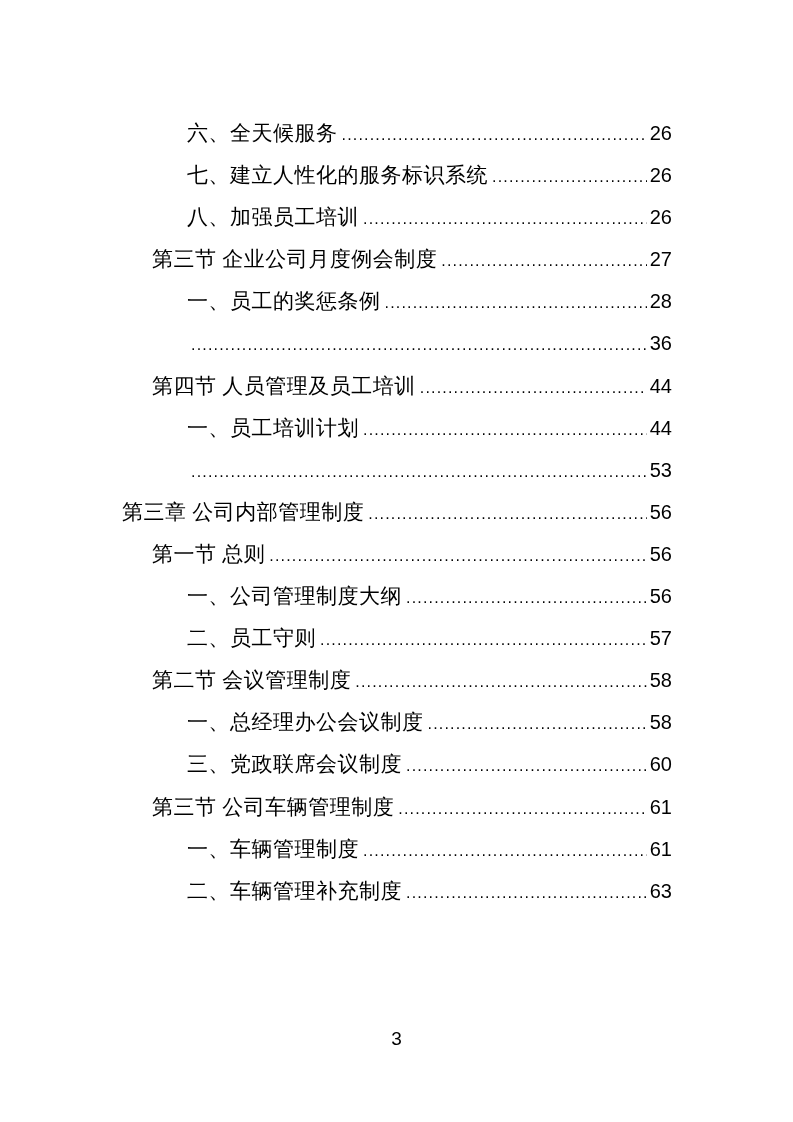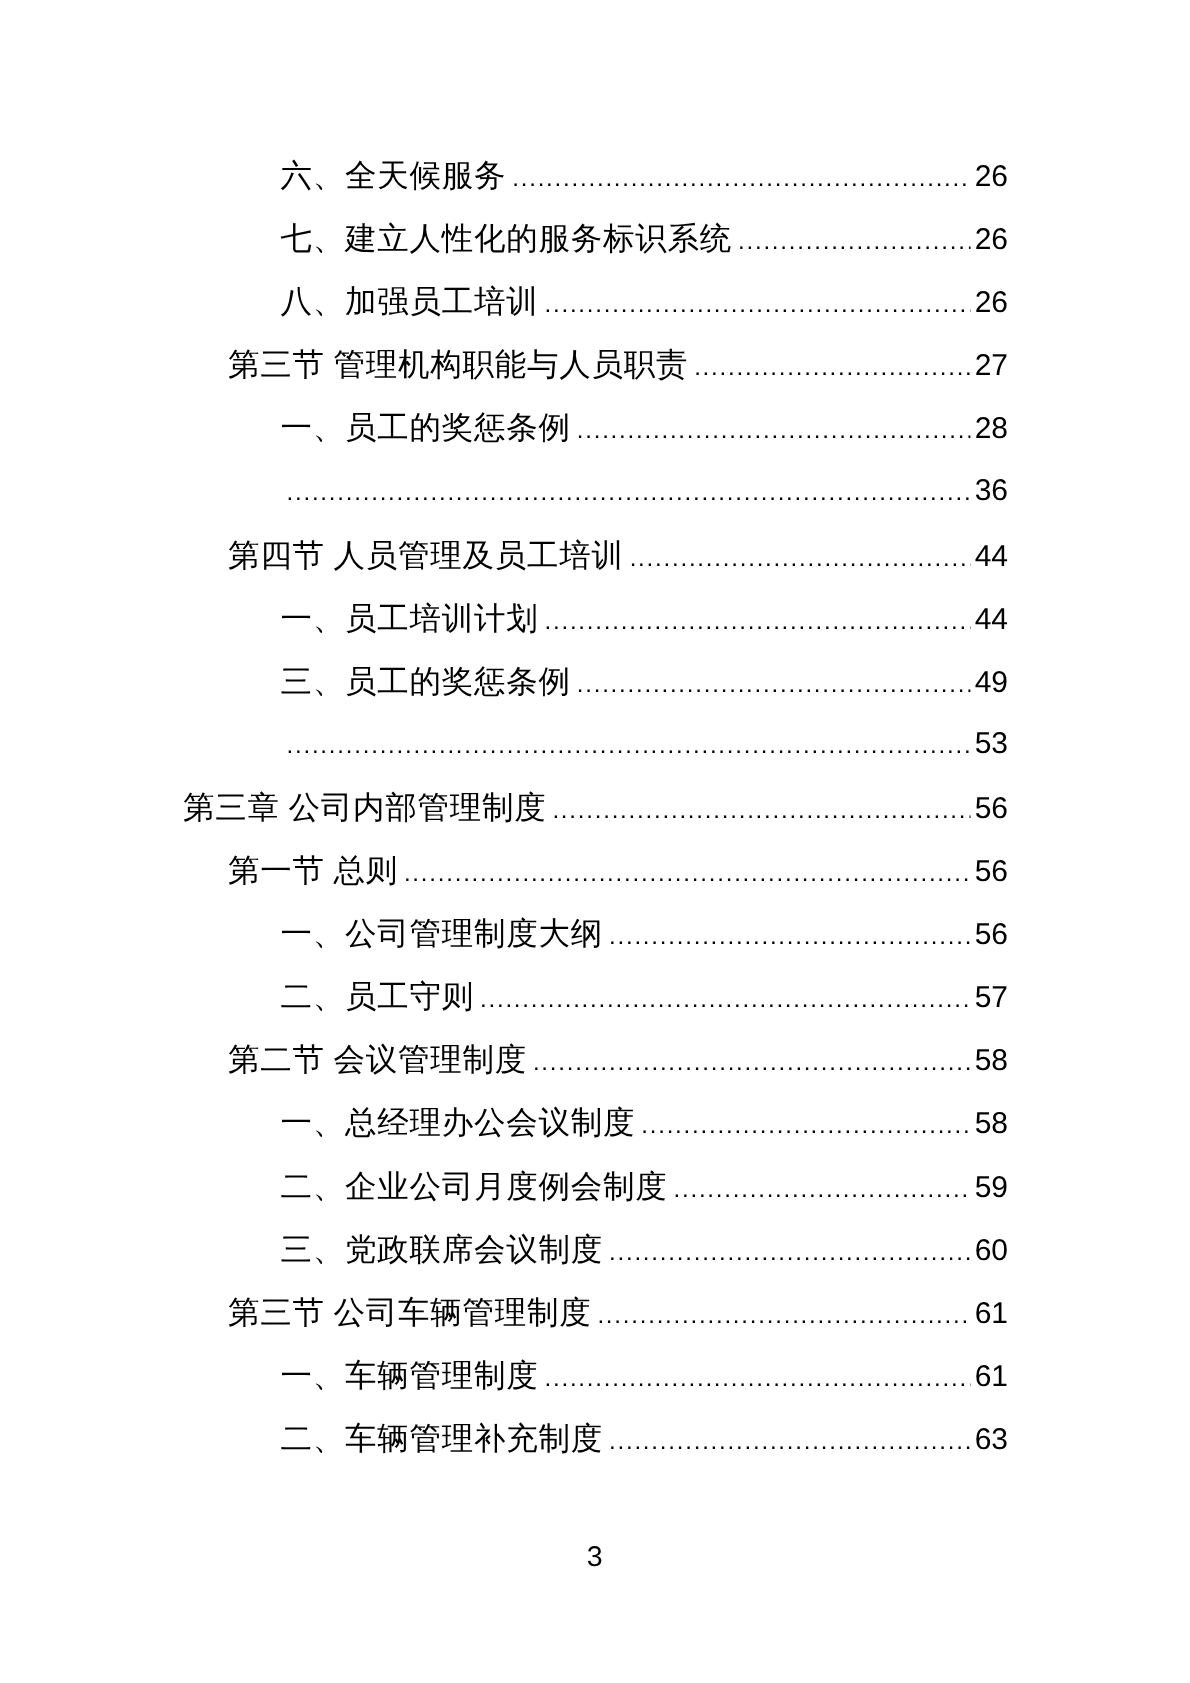--- a/index.html
+++ b/index.html
@@ -12,21 +12,21 @@
     width: 793px;
     height: 1122px;
     background: #ffffff;
     color: #000000;
     overflow: hidden;
     font-family: "Liberation Serif", "DejaVu Serif", serif;
   }
   .toc {
     position: absolute;
     left: 122px;
-    top: 96px;
+    top: 112px;
     width: 550px;
   }
   .toc-row {
     display: flex;
     align-items: baseline;
     height: 42.1px;
     font-size: 21px;
     line-height: 42.1px;
   }
   .toc-row.level-1 { padding-left: 30px; }
@@ -79,21 +79,21 @@
         <span class="toc-title">七、建立人性化的服务标识系统</span>
         <span class="toc-leader"></span>
         <span class="toc-page">26</span>
       </div>
       <div class="toc-row level-2">
         <span class="toc-title">八、加强员工培训</span>
         <span class="toc-leader"></span>
         <span class="toc-page">26</span>
       </div>
       <div class="toc-row level-1">
-        <span class="toc-title">第三节 管理机构职能与人员职责</span>
+        <span class="toc-title">第三节 企业公司月度例会制度</span>
         <span class="toc-leader"></span>
         <span class="toc-page">27</span>
       </div>
       <div class="toc-row level-2">
         <span class="toc-title">一、员工的奖惩条例</span>
         <span class="toc-leader"></span>
         <span class="toc-page">28</span>
       </div>
       <div class="toc-row level-2">
         <span class="toc-leader"></span>
@@ -101,25 +101,20 @@
       </div>
       <div class="toc-row level-1">
         <span class="toc-title">第四节 人员管理及员工培训</span>
         <span class="toc-leader"></span>
         <span class="toc-page">44</span>
       </div>
       <div class="toc-row level-2">
         <span class="toc-title">一、员工培训计划</span>
         <span class="toc-leader"></span>
         <span class="toc-page">44</span>
-      </div>
-      <div class="toc-row level-2">
-        <span class="toc-title">三、员工的奖惩条例</span>
-        <span class="toc-leader"></span>
-        <span class="toc-page">49</span>
       </div>
       <div class="toc-row level-2">
         <span class="toc-leader"></span>
         <span class="toc-page">53</span>
       </div>
       <div class="toc-row level-0">
         <span class="toc-title">第三章 公司内部管理制度</span>
         <span class="toc-leader"></span>
         <span class="toc-page">56</span>
       </div>
@@ -142,25 +137,20 @@
         <span class="toc-title">第二节 会议管理制度</span>
         <span class="toc-leader"></span>
         <span class="toc-page">58</span>
       </div>
       <div class="toc-row level-2">
         <span class="toc-title">一、总经理办公会议制度</span>
         <span class="toc-leader"></span>
         <span class="toc-page">58</span>
       </div>
       <div class="toc-row level-2">
-        <span class="toc-title">二、企业公司月度例会制度</span>
-        <span class="toc-leader"></span>
-        <span class="toc-page">59</span>
-      </div>
-      <div class="toc-row level-2">
         <span class="toc-title">三、党政联席会议制度</span>
         <span class="toc-leader"></span>
         <span class="toc-page">60</span>
       </div>
       <div class="toc-row level-1">
         <span class="toc-title">第三节 公司车辆管理制度</span>
         <span class="toc-leader"></span>
         <span class="toc-page">61</span>
       </div>
       <div class="toc-row level-2">

